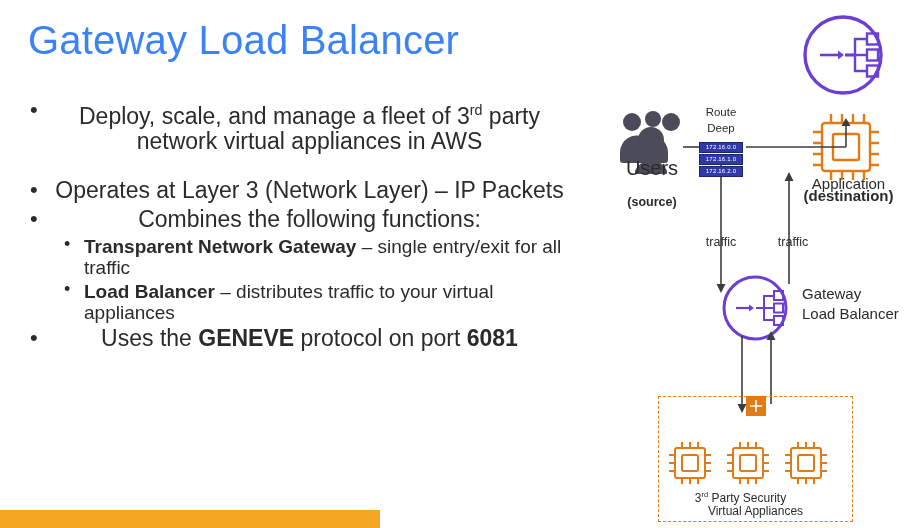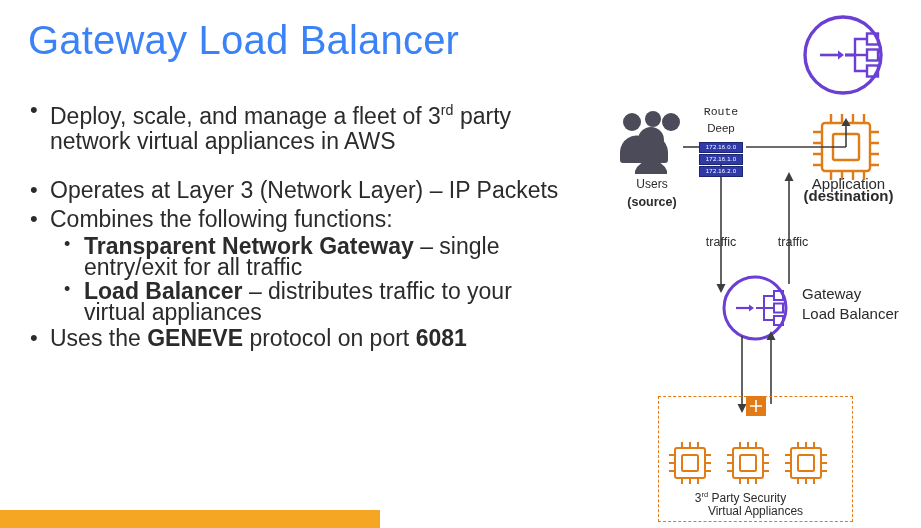--- a/index.html
+++ b/index.html
@@ -44,34 +44,35 @@
     top: 98px;
     width: 545px;
   }
   .b1 {
     position: relative;
     padding-left: 26px;
     font-size: 23px;
     line-height: 25px;
     color: #2b2b2b;
     margin-bottom: 4px;
+    text-align: center;
   }
   .b1::before {
     content: "\2022";
     position: absolute;
     left: 6px;
     top: -1px;
     font-size: 22px;
     color: #2b2b2b;
   }
   .b2 {
     position: relative;
     padding-left: 30px;
     margin-left: 30px;
-    font-size: 23px;
+    font-size: 19px;
     line-height: 21px;
     color: #2b2b2b;
     margin-bottom: 3px;
   }
   .b2::before {
     content: "\2022";
     position: absolute;
     left: 10px;
     top: -2px;
     font-size: 18px;
@@ -301,29 +302,29 @@
           <path d="M208 448 v-6 M216 448 v-6 M224 448 v-6"></path>
           <path d="M208 478 v6 M216 478 v6 M224 478 v6"></path>
           <path d="M201 455 h-6 M201 463 h-6 M201 471 h-6"></path>
           <path d="M231 455 h6 M231 463 h6 M231 471 h6"></path>
         </g>
       </g>
     </svg>
 
     <div class="target-group-box"></div>
 
-    <div class="label small" style="left:100px; top:104px; width:62px;font-family:Liberation Mono, monospace;">Route</div>
+    <div class="label small" style="left:100px; top:104px; width:62px;">Route</div>
     <div class="label small" style="left:100px; top:120px; width:62px;">Deep</div>
     <div class="route-table">
       <div class="route-row">172.16.0.0</div>
       <div class="route-row">172.16.1.0</div>
       <div class="route-row">172.16.2.0</div>
     </div>
 
-    <div class="label" style="left:22px; top:176px; width:80px; font-size:12px;">Users</div>
+    <div class="label" style="left:22px; top:160px; width:80px; font-size:20px;">Users</div>
     <div class="label b" style="left:22px; top:194px; width:80px; font-size:12.5px;">(source)</div>
 
     <div class="label" style="left:196px; top:176px; width:125px; font-size:15px;">Application</div>
     <div class="label b" style="left:196px; top:188px; width:125px; font-size:15px;">(destination)</div>
 
     <div class="label" style="left:100px; top:234px; width:62px; font-size:12.5px;">traffic</div>
     <div class="label" style="left:172px; top:234px; width:62px; font-size:12.5px;">traffic</div>
 
     <div class="label" style="left:212px; top:286px; width:120px; font-size:15px; text-align:left;">Gateway</div>
     <div class="label" style="left:212px; top:306px; width:120px; font-size:15px; text-align:left;">Load Balancer</div>

